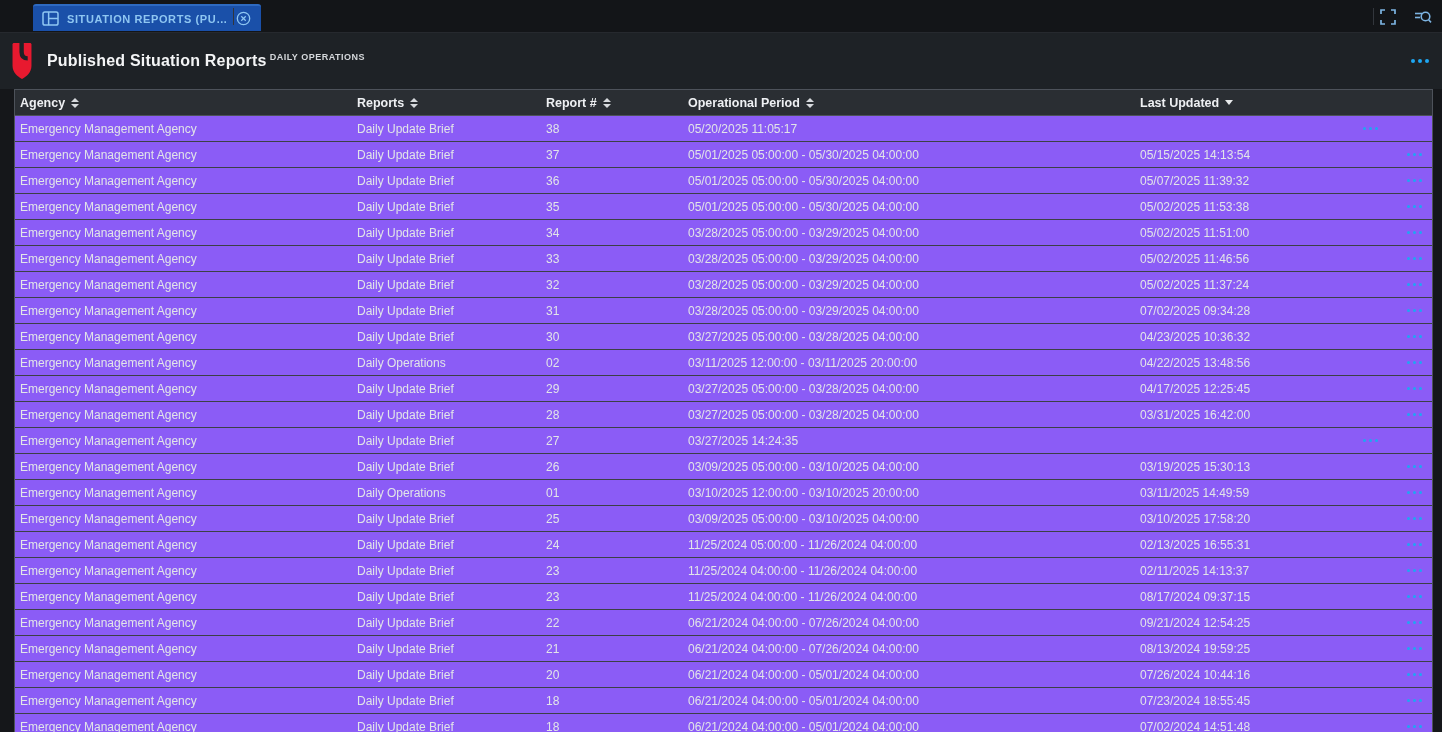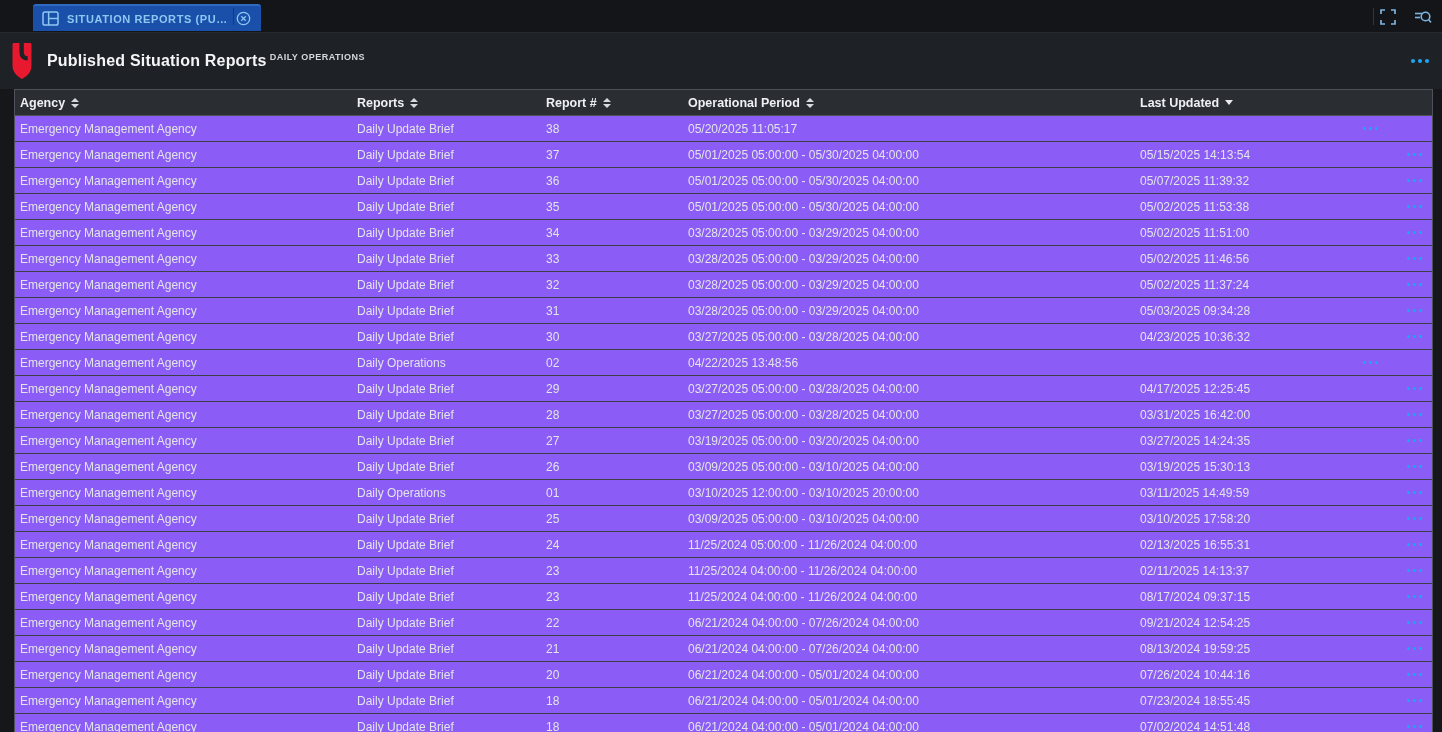--- a/index.html
+++ b/index.html
@@ -253,21 +253,21 @@
             <i></i>
             <i></i>
           </span>
         </div>
       </div>
       <div class="grid-row">
         <div class="cell">Emergency Management Agency</div>
         <div class="cell">Daily Update Brief</div>
         <div class="cell">31</div>
         <div class="cell">03/28/2025 05:00:00 - 03/29/2025 04:00:00</div>
-        <div class="cell">05/03/2025 09:34:28</div>
+        <div class="cell">07/02/2025 09:34:28</div>
         <div class="cell actions">
           <span class="dots small">
             <i></i>
             <i></i>
             <i></i>
           </span>
         </div>
       </div>
       <div class="grid-row">
         <div class="cell">Emergency Management Agency</div>
@@ -280,20 +280,21 @@
             <i></i>
             <i></i>
             <i></i>
           </span>
         </div>
       </div>
       <div class="grid-row">
         <div class="cell">Emergency Management Agency</div>
         <div class="cell">Daily Operations</div>
         <div class="cell">02</div>
+        <div class="cell">03/11/2025 12:00:00 - 03/11/2025 20:00:00</div>
         <div class="cell">04/22/2025 13:48:56</div>
         <div class="cell actions">
           <span class="dots small">
             <i></i>
             <i></i>
             <i></i>
           </span>
         </div>
       </div>
       <div class="grid-row">
@@ -321,21 +322,20 @@
             <i></i>
             <i></i>
             <i></i>
           </span>
         </div>
       </div>
       <div class="grid-row">
         <div class="cell">Emergency Management Agency</div>
         <div class="cell">Daily Update Brief</div>
         <div class="cell">27</div>
-        <div class="cell">03/19/2025 05:00:00 - 03/20/2025 04:00:00</div>
         <div class="cell">03/27/2025 14:24:35</div>
         <div class="cell actions">
           <span class="dots small">
             <i></i>
             <i></i>
             <i></i>
           </span>
         </div>
       </div>
       <div class="grid-row">

